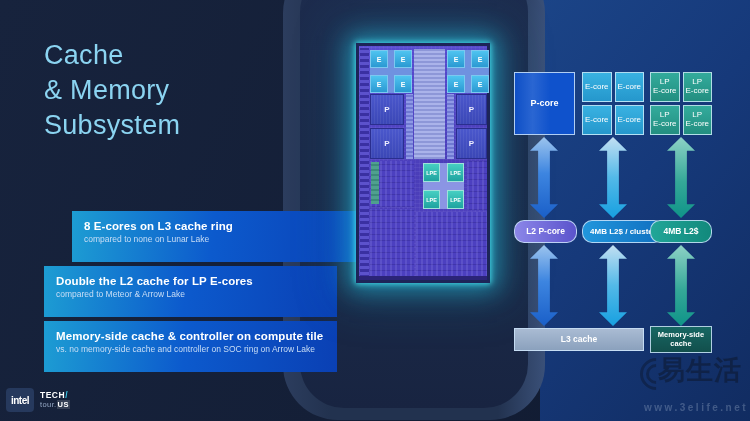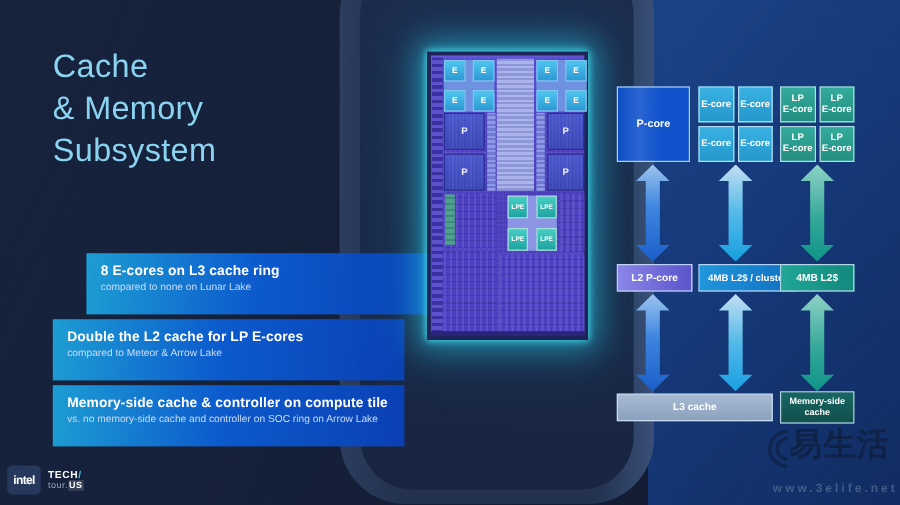--- a/index.html
+++ b/index.html
@@ -83,24 +83,24 @@
   .blk{box-sizing:border-box;color:#fff;display:flex;align-items:center;justify-content:center;
     text-align:center;border:1px solid rgba(205,228,250,.85);font-size:8.5px;font-weight:700;
     white-space:pre-line;line-height:1.15;}
   .pcore{left:514px;top:72px;width:61px;height:63px;
     background:linear-gradient(90deg,#0e4fc6 0%,#2a66d2 30%,#0f52cc 60%);font-size:9px;}
   .grid2{left:582px;top:72px;width:62px;height:63px;display:grid;
     grid-template-columns:1fr 1fr;grid-template-rows:1fr 1fr;gap:3px;}
   .grid2.lp{left:650px;}
   .cell{box-sizing:border-box;border:1px solid rgba(210,238,250,.8);color:#fff;
     display:flex;align-items:center;justify-content:center;text-align:center;
-    font-size:8px;font-weight:700;white-space:pre-line;line-height:1.1;
+    font-size:8px;font-weight:400;white-space:pre-line;line-height:1.1;
     background:linear-gradient(180deg,#39b2e2,#2597cc);}
   .grid2.lp .cell{background:linear-gradient(180deg,#33ab9c,#238e80);}
-  .rowmid{top:220px;height:23px;}
+  .rowmid{top:220px;height:23px;border-radius:10px;}
   .l2p{left:514px;width:63px;background:linear-gradient(90deg,#8b86e8,#5b54cc);}
   .l2c{left:582px;width:82px;background:linear-gradient(90deg,#2196dc,#0f6fc0);font-size:8px;}
   .l2lp{left:650px;width:62px;background:linear-gradient(90deg,#21a698,#12897c);}
   .l3{left:514px;top:328px;width:130px;height:23px;background:linear-gradient(180deg,#a9bbd3,#8ba1bd);}
   .mside{left:650px;top:326px;width:62px;height:27px;font-size:7.5px;
     background:linear-gradient(180deg,#176763,#124f4c);}
 
   .varrow{width:28px;height:81px;
     clip-path:polygon(50% 0%,100% 17%,71% 17%,71% 83%,100% 83%,50% 100%,0% 83%,29% 83%,29% 17%,0% 17%);}
   .va-a{top:137px;} .va-b{top:245px;}

